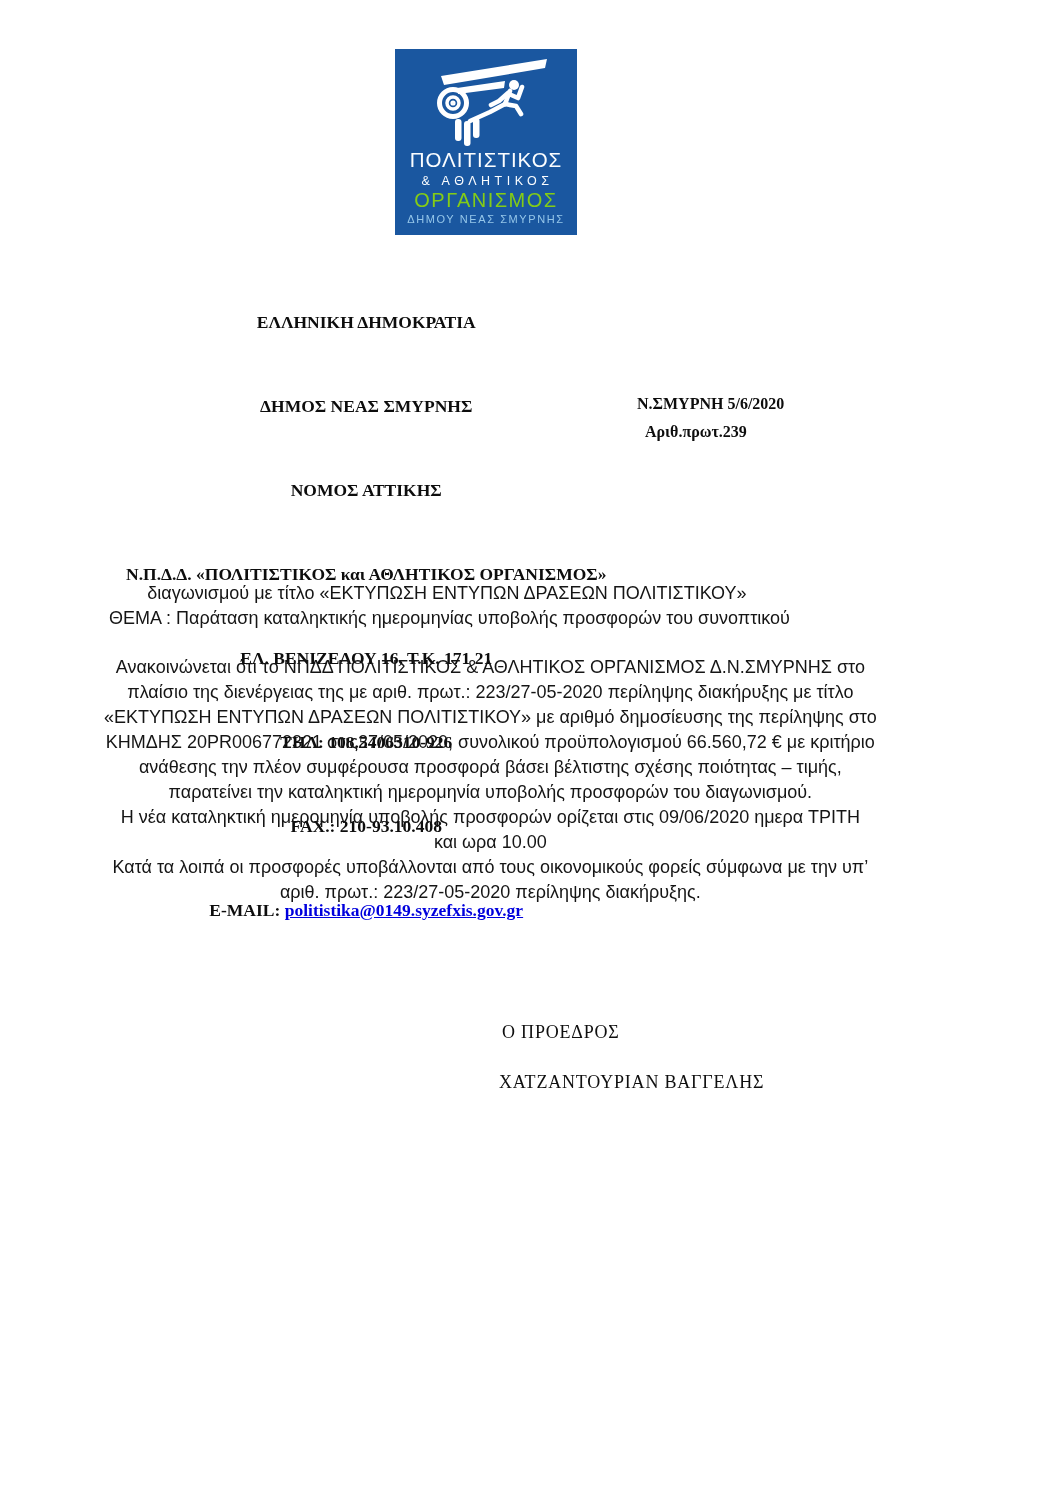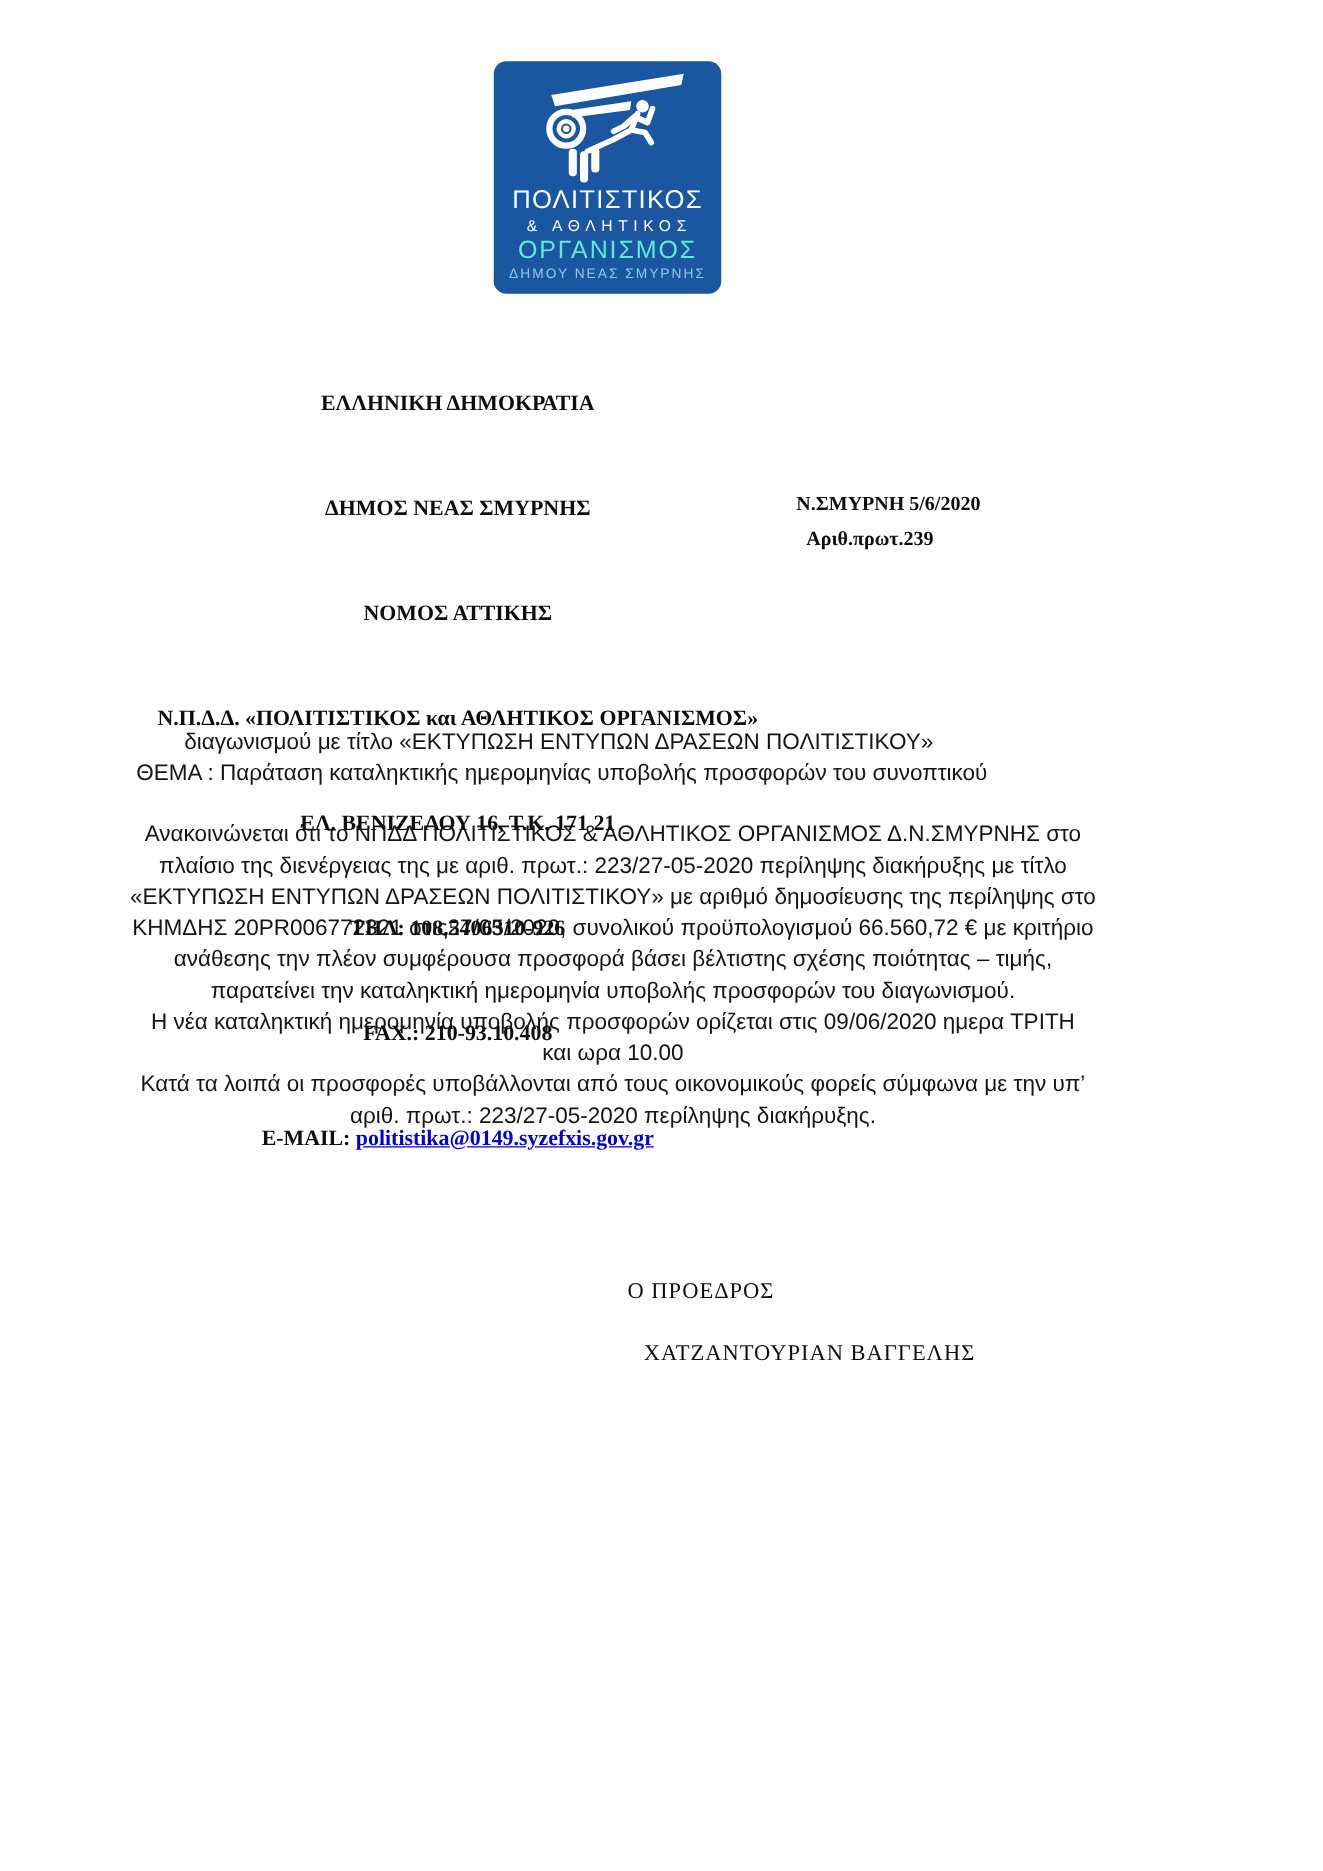--- a/index.html
+++ b/index.html
@@ -9,27 +9,26 @@
     background:#ffffff;
     margin:0 auto;
     overflow:hidden;
     font-family:"Liberation Sans", sans-serif;
   }
   
   .logo{
     position:absolute;left:395px;top:49px;
     width:182px;height:186px;
     background:#1a57a0;
-    border-radius:10px;
   }
   .logo svg{position:absolute;left:22px;top:6px;}
   .logo-line{position:absolute;left:0;width:100%;text-align:center;line-height:1;}
   .logo-line1{top:101px;font-size:20.5px;letter-spacing:1px;color:#fbfdff;font-weight:400;}
   .logo-line2{top:126px;font-size:12.5px;letter-spacing:4.5px;color:#fbfdff;font-weight:400;text-indent:3px;}
-  .logo-line3{top:141px;font-size:20px;letter-spacing:1.5px;color:#5eead4;font-weight:400;}
+  .logo-line3{top:141px;font-size:20px;letter-spacing:1.5px;color:#84cc16;font-weight:400;}
   .logo-line4{top:165px;font-size:11px;letter-spacing:1.6px;color:#96c7ea;font-weight:400;}
   
   .letterhead{
     position:absolute;left:126px;top:252px;
     font-family:"Liberation Serif", serif;
     font-weight:bold;font-size:17.5px;line-height:28px;
     color:#0d0d0d;white-space:pre;
   }
   .email-link{
     color:#0000dd;text-decoration:underline;cursor:pointer;
@@ -51,21 +50,21 @@
     font-size:18px;line-height:25px;color:#151515;
   }
   .doc-line{white-space:pre;text-align:center;}
   
   .sig{
     position:absolute;
     font-family:"Liberation Serif", serif;
     font-size:18px;color:#0f0f0f;letter-spacing:0.8px;white-space:pre;
   }
   .sig-title{left:502px;top:1022px;}
-  .sig-name{left:515px;top:1072px;}
+  .sig-name{left:499px;top:1072px;}
 </style>
 </head>
 <body>
 
 <div class="page">
 
   <div class="logo">
     <span>
       <svg width="138" height="92" viewBox="0 0 138 92">
         <g fill="#ffffff" stroke="none">

